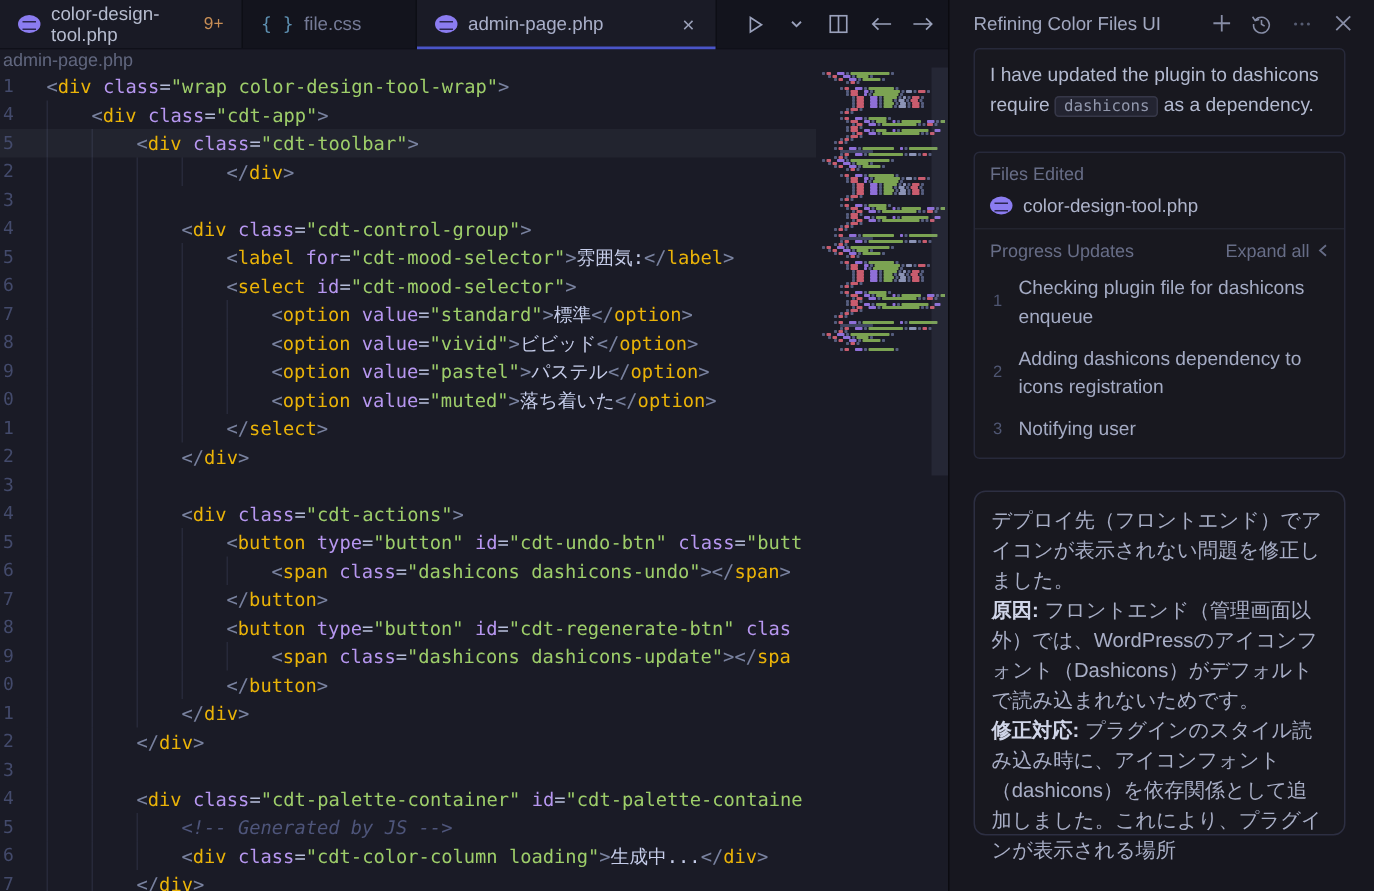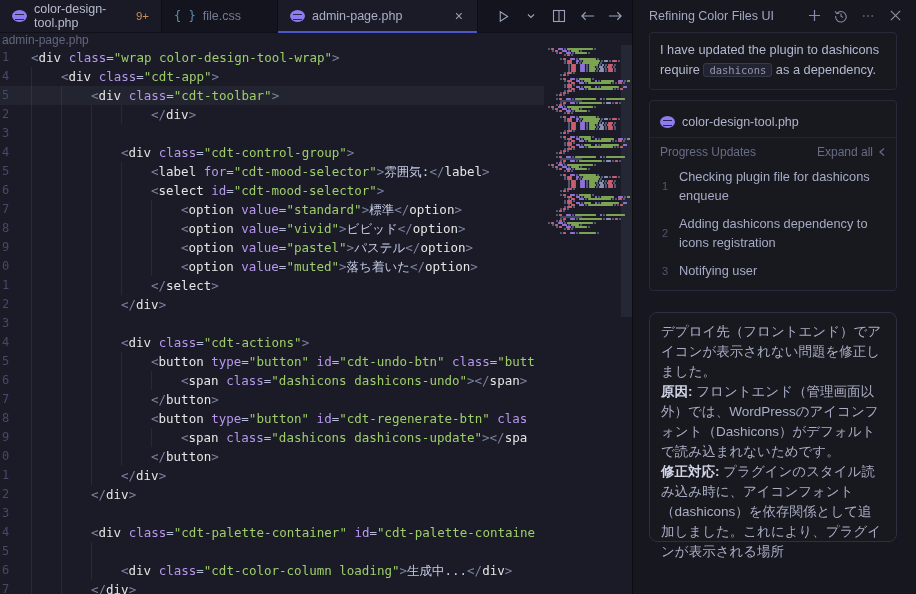--- a/index.html
+++ b/index.html
@@ -32,21 +32,21 @@
 
   .codewrap{position:absolute;left:0;top:48px;width:632px;height:546px;}
   .codelines{position:absolute;left:0;top:0;width:544px;overflow:hidden;
              font-family:"DejaVu Sans Mono",monospace;font-size:12.5px;}
   .cl{display:flex;height:19px;line-height:19px;white-space:pre;width:544px;}
   .cl.cur{background:#22242f;}
   .gut{flex:none;width:13px;padding-left:2px;color:#434a6b;font-size:12px;}
   .cont{padding-left:16px;white-space:pre;}
   .ind{display:inline-block;width:30px;height:19px;vertical-align:top;
        border-left:1px solid rgba(130,140,190,0.13);box-sizing:border-box;}
-  .tk-tag{color:#e5e5e5;} .tk-attr{color:#b797f0;} .tk-str{color:#9ece6a;}
+  .tk-tag{color:#eab308;} .tk-attr{color:#b797f0;} .tk-str{color:#9ece6a;}
   .tk-br{color:#79829f;} .tk-eq{color:#b6bdda;} .tk-txt{color:#c6cdea;}
   .tk-pl{color:#c6cdea;} .tk-cmt{color:#4e557a;font-style:italic;}
 
   .minimap{position:absolute;right:2px;top:0;width:84px;overflow:hidden;cursor:pointer;}
   .mmrow{height:2px;display:flex;gap:1px;align-items:center;box-sizing:border-box;}
   .mmrow span{display:inline-block;height:1.6px;flex:none;border-radius:0.5px;}
   .mm-tag{background:#c95c6e;} .mm-attr{background:#8f6fd8;} .mm-str{background:#7ba352;}
   .mm-br{background:#555d7e;} .mm-eq{background:#555d7e;} .mm-txt{background:#8b93b5;}
   .mm-pl{background:transparent;} .mm-cmt{background:#3f4560;}
 
@@ -168,21 +168,21 @@
           <div class="cl"><span class="gut">5</span><span class="cont"><span class="ind"></span><span class="ind"></span><span class="ind"></span><span class="ind"></span><span class="tk-br">&lt;</span><span class="tk-tag">button</span><span class="tk-pl"> </span><span class="tk-attr">type</span><span class="tk-eq">=</span><span class="tk-str">"button"</span><span class="tk-pl"> </span><span class="tk-attr">id</span><span class="tk-eq">=</span><span class="tk-str">"cdt-undo-btn"</span><span class="tk-pl"> </span><span class="tk-attr">class</span><span class="tk-eq">=</span><span class="tk-str">"butt</span></span></div>
           <div class="cl"><span class="gut">6</span><span class="cont"><span class="ind"></span><span class="ind"></span><span class="ind"></span><span class="ind"></span><span class="ind"></span><span class="tk-br">&lt;</span><span class="tk-tag">span</span><span class="tk-pl"> </span><span class="tk-attr">class</span><span class="tk-eq">=</span><span class="tk-str">"dashicons dashicons-undo"</span><span class="tk-br">&gt;</span><span class="tk-br">&lt;/</span><span class="tk-tag">span</span><span class="tk-br">&gt;</span></span></div>
           <div class="cl"><span class="gut">7</span><span class="cont"><span class="ind"></span><span class="ind"></span><span class="ind"></span><span class="ind"></span><span class="tk-br">&lt;/</span><span class="tk-tag">button</span><span class="tk-br">&gt;</span></span></div>
           <div class="cl"><span class="gut">8</span><span class="cont"><span class="ind"></span><span class="ind"></span><span class="ind"></span><span class="ind"></span><span class="tk-br">&lt;</span><span class="tk-tag">button</span><span class="tk-pl"> </span><span class="tk-attr">type</span><span class="tk-eq">=</span><span class="tk-str">"button"</span><span class="tk-pl"> </span><span class="tk-attr">id</span><span class="tk-eq">=</span><span class="tk-str">"cdt-regenerate-btn"</span><span class="tk-pl"> </span><span class="tk-attr">clas</span></span></div>
           <div class="cl"><span class="gut">9</span><span class="cont"><span class="ind"></span><span class="ind"></span><span class="ind"></span><span class="ind"></span><span class="ind"></span><span class="tk-br">&lt;</span><span class="tk-tag">span</span><span class="tk-pl"> </span><span class="tk-attr">class</span><span class="tk-eq">=</span><span class="tk-str">"dashicons dashicons-update"</span><span class="tk-br">&gt;</span><span class="tk-br">&lt;/</span><span class="tk-tag">spa</span></span></div>
           <div class="cl"><span class="gut">0</span><span class="cont"><span class="ind"></span><span class="ind"></span><span class="ind"></span><span class="ind"></span><span class="tk-br">&lt;/</span><span class="tk-tag">button</span><span class="tk-br">&gt;</span></span></div>
           <div class="cl"><span class="gut">1</span><span class="cont"><span class="ind"></span><span class="ind"></span><span class="ind"></span><span class="tk-br">&lt;/</span><span class="tk-tag">div</span><span class="tk-br">&gt;</span></span></div>
           <div class="cl"><span class="gut">2</span><span class="cont"><span class="ind"></span><span class="ind"></span><span class="tk-br">&lt;/</span><span class="tk-tag">div</span><span class="tk-br">&gt;</span></span></div>
           <div class="cl"><span class="gut">3</span><span class="cont"><span class="ind"></span><span class="ind"></span></span></div>
           <div class="cl"><span class="gut">4</span><span class="cont"><span class="ind"></span><span class="ind"></span><span class="tk-br">&lt;</span><span class="tk-tag">div</span><span class="tk-pl"> </span><span class="tk-attr">class</span><span class="tk-eq">=</span><span class="tk-str">"cdt-palette-container"</span><span class="tk-pl"> </span><span class="tk-attr">id</span><span class="tk-eq">=</span><span class="tk-str">"cdt-palette-containe</span></span></div>
-          <div class="cl"><span class="gut">5</span><span class="cont"><span class="ind"></span><span class="ind"></span><span class="ind"></span></span></div>
+          <div class="cl"><span class="gut">5</span><span class="cont"><span class="ind"></span><span class="ind"></span><span class="ind"></span><span class="tk-cmt">&lt;!-- Generated by JS --&gt;</span></span></div>
           <div class="cl"><span class="gut">6</span><span class="cont"><span class="ind"></span><span class="ind"></span><span class="ind"></span><span class="tk-br">&lt;</span><span class="tk-tag">div</span><span class="tk-pl"> </span><span class="tk-attr">class</span><span class="tk-eq">=</span><span class="tk-str">"cdt-color-column loading"</span><span class="tk-br">&gt;</span><span class="tk-txt">生成中...</span><span class="tk-br">&lt;/</span><span class="tk-tag">div</span><span class="tk-br">&gt;</span></span></div>
           <div class="cl"><span class="gut">7</span><span class="cont"><span class="ind"></span><span class="ind"></span><span class="tk-br">&lt;/</span><span class="tk-tag">div</span><span class="tk-br">&gt;</span></span></div>
         </div>
       <div class="minimap">
           <div class="mmrow" style="padding-left: 2px;">
             <span class="mm-br" style="width: 2px;"></span>
             <span class="mm-tag" style="width: 3px;"></span>
             <span class="mm-pl" style="width: 2px;"></span>
             <span class="mm-attr" style="width: 5px;"></span>
             <span class="mm-eq" style="width: 2px;"></span>
@@ -988,20 +988,21 @@
     </div>
 
     <div class="pbody">
 
       <div class="card msg">
         <p><span>I have updated the plugin to dashicons require </span><span class="chip">dashicons</span><span> as a dependency.</span></p>
       </div>
 
       <div class="card work">
         <div class="sect">
+          <div class="sect-title">Files Edited</div>
           <div class="filerow">
             <span class="php-ic"></span>
             <span>color-design-tool.php</span>
           </div>
         </div>
         <div class="divider"></div>
         <div class="sect">
           <div class="prog-head">
             <span class="prog-title">Progress Updates</span>
             <span class="expand">

